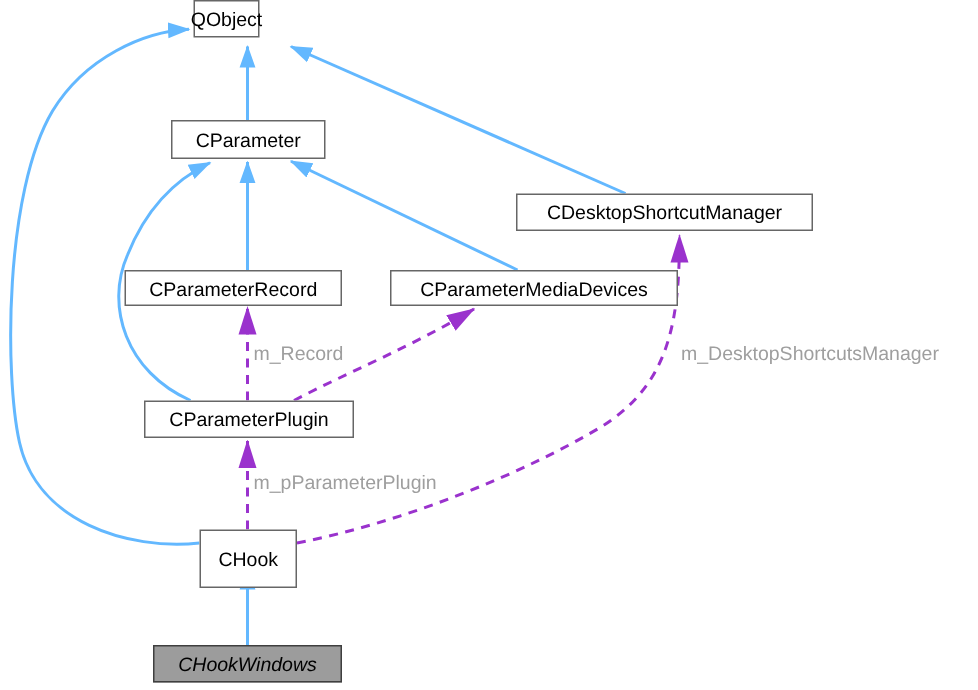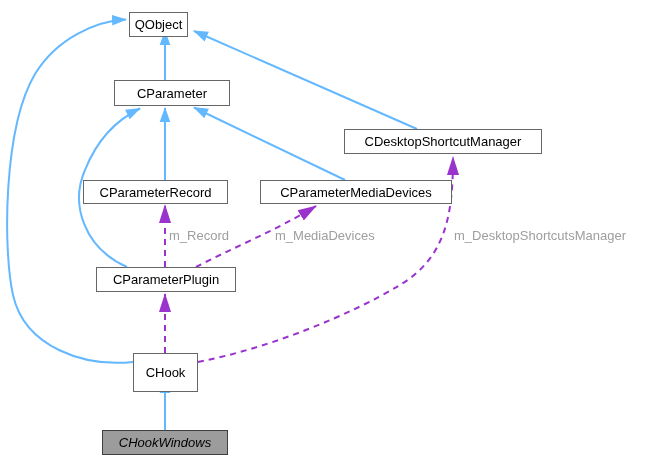--- a/index.html
+++ b/index.html
@@ -58,36 +58,36 @@
     <path class="edge-blue" d="M127,267 C84,248 70,204 85,170 C97,140 116,120 140,108.5" marker-end="url(#arrow-blue)"></path>
     <path class="edge-blue" d="M133,362 C85,367 25,348 13,295 C3,250 3,128 35,74 C57,38 96,21 126,19.5" marker-end="url(#arrow-blue)"></path>
     <path class="edge-blue" d="M165,430 L165,379" marker-end="url(#arrow-blue)"></path>
 
     <path class="edge-purple" d="M165,353 L165,294" marker-end="url(#arrow-purple)"></path>
     <path class="edge-purple" d="M165,267 L165,205" marker-end="url(#arrow-purple)"></path>
     <path class="edge-purple" d="M196,267 C230,249 275,231 316,206" marker-end="url(#arrow-purple)"></path>
     <path class="edge-purple" d="M198,362 C270,348 350,315 400,285 C446,257 453,215 453,157" marker-end="url(#arrow-purple)"></path>
   </svg>
 
-  <div class="box" style="left:129px;top:12px;width:59px;height:25px">QObject</div>
+  <div class="box" style="left:129px;top:0;width:44px;height:25px">QObject</div>
 
-  <div class="box" style="left:114px;top:80px;width:116px;height:26px">CParameter</div>
+  <div class="box" style="left:114px;top:80px;width:103px;height:26px">CParameter</div>
 
   <div class="box" style="left:344px;top:129px;width:198px;height:25px">CDesktopShortcutManager</div>
 
   <div class="box" style="left:83px;top:180px;width:145px;height:24px">CParameterRecord</div>
 
   <div class="box" style="left:260px;top:180px;width:192px;height:24px">CParameterMediaDevices</div>
 
   <div class="box" style="left:96px;top:267px;width:140px;height:25px">CParameterPlugin</div>
 
   <div class="box" style="left:133px;top:353px;width:65px;height:39px">CHook</div>
 
   <div class="box highlight" style="left:102px;top:430px;width:126px;height:25px">CHookWindows</div>
 
   <div class="edge-label" style="left:169px;top:228px">m_Record</div>
 
-  <div class="edge-label" style="left:275px;top:228px">m_MediaDevices</div>
 
   <div class="edge-label" style="left:454px;top:228px">m_DesktopShortcutsManager</div>
 
+  <div class="edge-label" style="left:169px;top:314px">m_pParameterPlugin</div>
 
 </div>
 
 </body></html>

